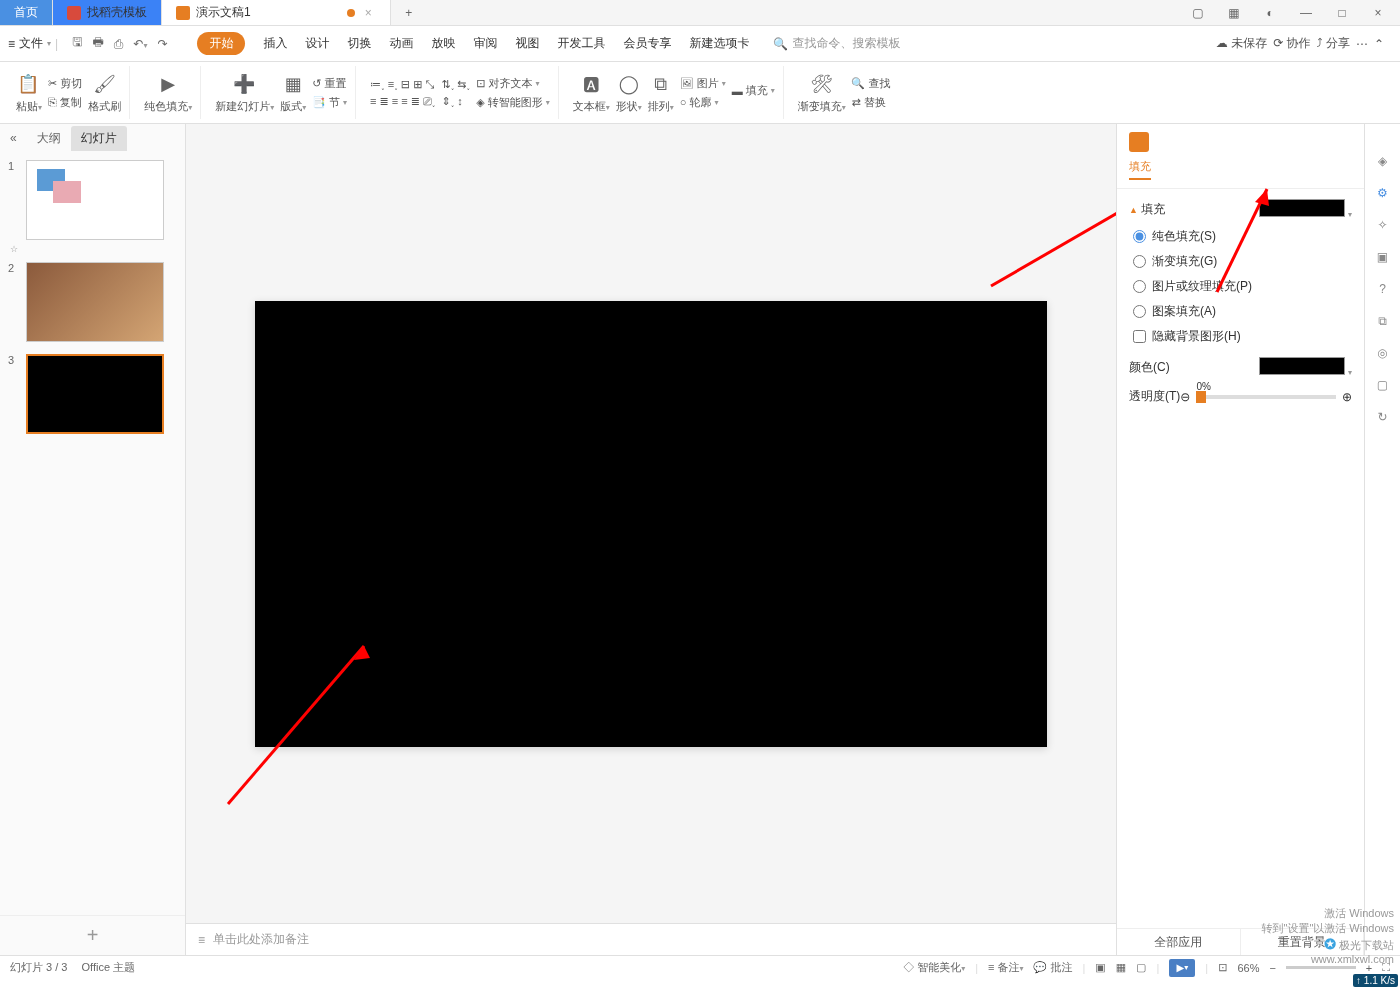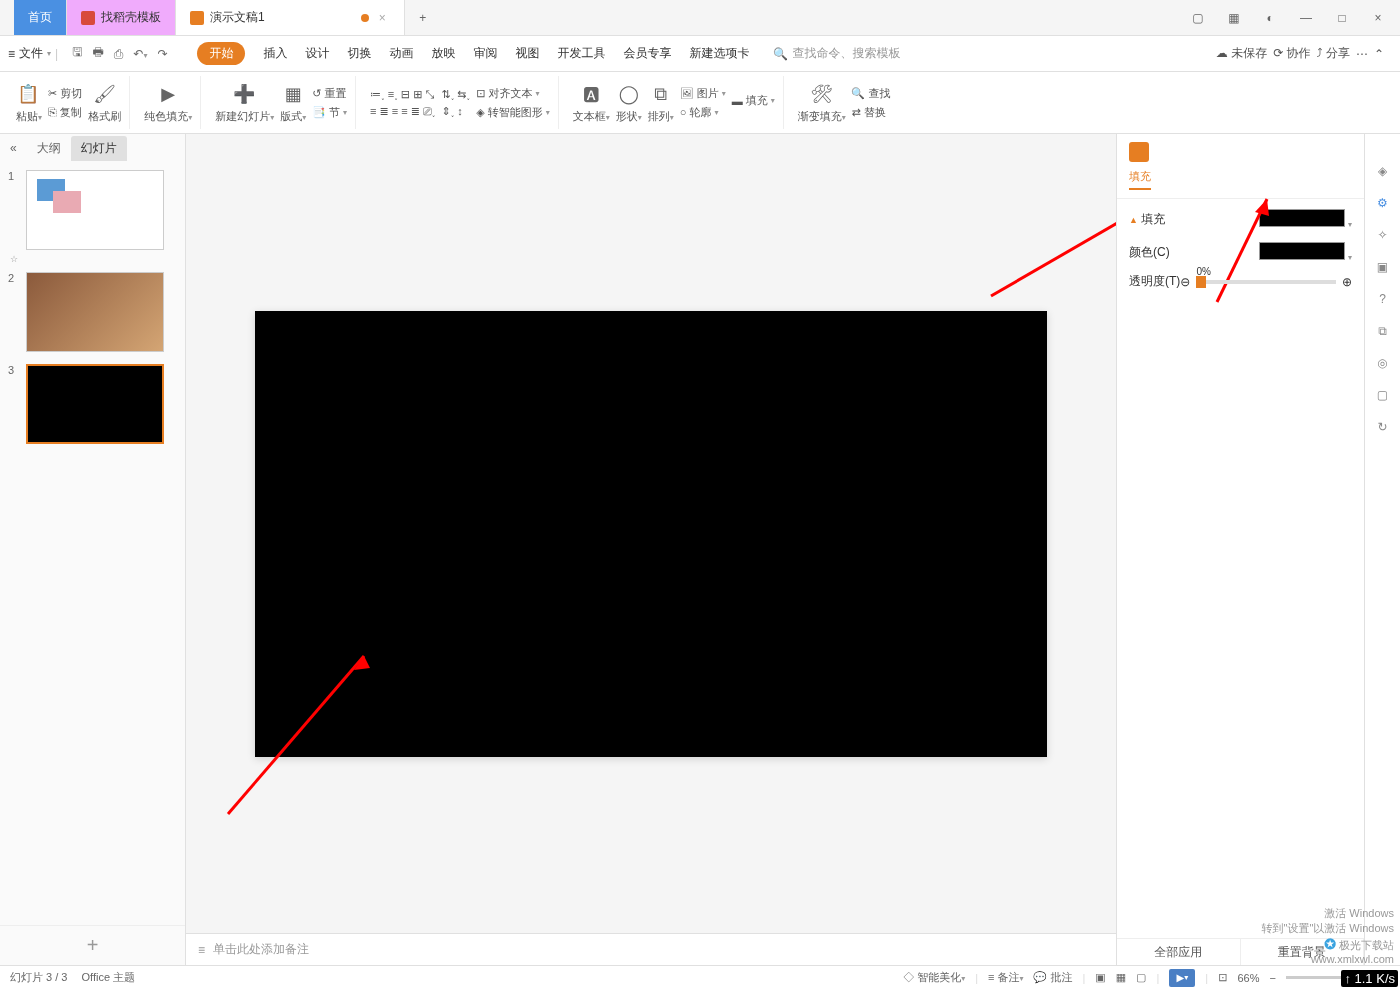--- a/index.html
+++ b/index.html
@@ -1,18 +1,18 @@
 <!DOCTYPE html>
 <html><head>
 <meta charset="utf-8">
 <style>
 * { margin: 0; padding: 0; box-sizing: border-box; font-family: "Microsoft YaHei", sans-serif; }
 body { width: 1400px; height: 989px; background: #fff; overflow: hidden; position: relative; font-size: 12px; color: #333; }
-.titlebar { height: 36px; display: flex; align-items: stretch; border-bottom: 1px solid #e0e0e0; background: #f5f5f5; padding-left: 14px; }
-.tab { display: flex; align-items: center; padding: 0 14px; gap: 6px; border-right: 1px solid #e0e0e0; cursor: pointer; background: #f0abfc; }
+.titlebar { height: 26px; display: flex; align-items: stretch; border-bottom: 1px solid #e0e0e0; background: #f5f5f5; }
+.tab { display: flex; align-items: center; padding: 0 14px; gap: 6px; border-right: 1px solid #e0e0e0; cursor: pointer; background: #3b82f6; }
 .tab.home { background: #4a90e2; color: #fff; font-weight: 500; }
 .tab.active { background: #fff; }
 .tab-close { color: #aaa; padding: 0 4px; }
 .tab-add { width: 36px; display: flex; align-items: center; justify-content: center; color: #666; }
 .win-controls { margin-left: auto; display: flex; align-items: center; gap: 12px; padding: 0 10px; }
 .win-btn { width: 24px; height: 24px; display: flex; align-items: center; justify-content: center; color: #666; }
 .icon-red { width: 14px; height: 14px; background: #d84a3c; border-radius: 2px; display: inline-block; }
 .icon-orange { width: 14px; height: 14px; background: #e67e22; border-radius: 2px; display: inline-block; }
 .dot-orange { width: 8px; height: 8px; background: #e67e22; border-radius: 50%; display: inline-block; }
 
@@ -85,21 +85,21 @@
 .play-btn { width: 26px; height: 18px; background: #4a7fc4; border-radius: 2px; color: #fff; display: flex; align-items: center; justify-content: center; font-size: 10px; }
 .zoom-track { width: 70px; height: 3px; background: #ccc; }
 
 
 .arrow { position: absolute; pointer-events: none; }
 .arrow-line { stroke: #ff0000; stroke-width: 3; fill: none; }
 .arrow-head { fill: #ff0000; }
 
 .watermark { position: absolute; right: 6px; bottom: 24px; font-size: 11px; color: #999; text-align: right; }
 .watermark .wm-logo { color: #3aa3e0; font-weight: bold; font-size: 14px; }
-.net-badge { position: absolute; right: 2px; bottom: 2px; background: #000000; color: #fff; font-size: 13px; padding: 1px 3px; border-radius: 2px; }
+.net-badge { position: absolute; right: 2px; bottom: 2px; background: #0c4a6e; color: #fff; font-size: 10px; padding: 1px 3px; border-radius: 2px; }
 </style>
 </head>
 <body>
 
 <div class="titlebar">
   <div class="tab home">
       <span>首页</span>
     </div>
   <div class="tab">
       <span class="icon-red"></span>
@@ -302,20 +302,42 @@
     </svg>
     <div class="rp-tabs">
       <span class="rp-tab-icon"></span>
       <span class="rp-tab-label">填充</span>
     </div>
     <div class="rp-body">
       <div class="rp-section">
         <div class="rp-section-head">
           <span><span class="rp-tri">▲</span> <span>填充</span></span>
           <span><span class="color-swatch"></span> <span class="dd">▾</span></span>
+        </div>
+        <div class="radio-list">
+          <label class="radio-item">
+              <input type="radio" checked="" style=""> 
+              <span>纯色填充(S)</span>
+            </label>
+          <label class="radio-item">
+              <input type="radio" style=""> 
+              <span>渐变填充(G)</span>
+            </label>
+          <label class="radio-item">
+              <input type="radio" style=""> 
+              <span>图片或纹理填充(P)</span>
+            </label>
+          <label class="radio-item">
+              <input type="radio" style=""> 
+              <span>图案填充(A)</span>
+            </label>
+          <label class="radio-item">
+              <input type="checkbox" style=""> 
+              <span>隐藏背景图形(H)</span>
+            </label>
         </div>
       </div>
       <div class="rp-row">
         <span>颜色(C)</span>
         <span><span class="color-swatch"></span> <span class="dd">▾</span></span>
       </div>
       <div class="rp-row">
         <span>透明度(T)</span>
         <span>⊖</span>
         <div class="slider">

